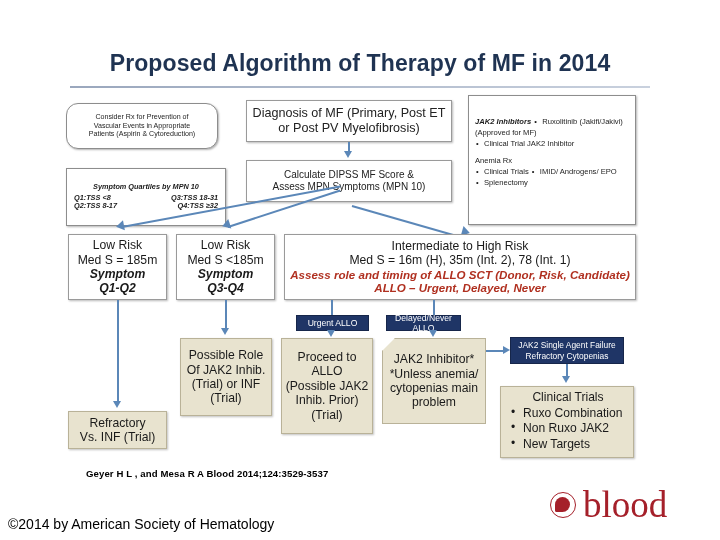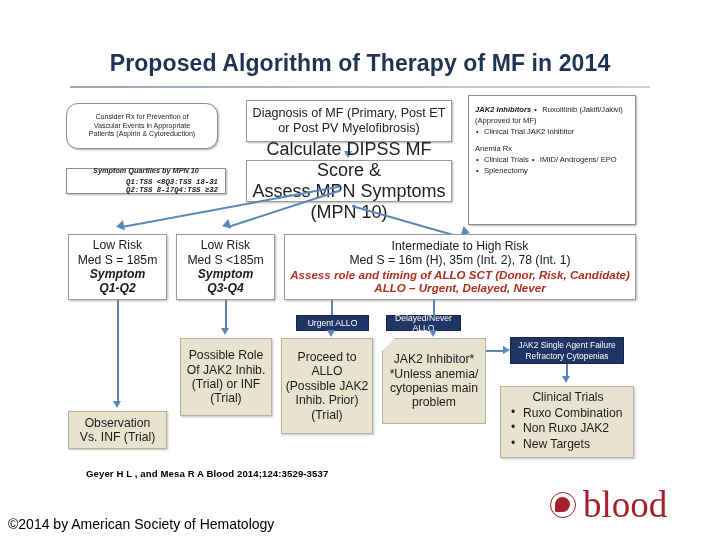--- a/index.html
+++ b/index.html
@@ -76,42 +76,42 @@
   .bold { font-weight: bold; }
   .red { color: #b03020; }
 
   
   #box-prevention {
     left: 66px; top: 103px; width: 152px; height: 46px;
     font-size: 7.1px; color: #232323; padding: 2px 4px; border-radius: 12px;
   }
   #box-prevention .ln { display:block; }
   #box-quartiles {
-    left: 66px; top: 168px; width: 160px; height: 26px;
+    left: 66px; top: 168px; width: 160px; height: 58px;
     font-size: 7.3px; font-style: italic; font-weight: bold;
     color: #1a1a1a; padding: 2px 3px;
   }
-  .q-row { display: flex; width: 100%; justify-content: flex-end; padding: 0 4px; box-sizing: border-box; font-family: Liberation Mono, monospace;}
+  .q-row { display: flex; width: 100%; justify-content: space-between; padding: 0 4px; box-sizing: border-box;}
   .q-head { margin-bottom: 2px; }
 
   
   #box-diagnosis {
     left: 246px; top: 100px; width: 206px; height: 42px;
     font-size: 12.6px; color: #222;
   }
   #box-dipss {
     left: 246px; top: 160px; width: 206px; height: 42px;
-    font-size: 18px; color: #222;
+    font-size: 10px; color: #222;
   }
 
   
   #panel-jak2 {
     left: 468px; top: 95px; width: 168px; height: 130px;
     display: block; text-align: left;
-    padding: 8px 6px; box-sizing: border-box;
+    padding: 20px 6px; box-sizing: border-box;
     font-size: 7.6px; line-height: 1.45; color: #1c1c1c;
   }
   #panel-jak2 .hd { font-weight: bold; font-style: italic; }
   #panel-jak2 .hd2 { font-weight: normal; font-style: normal; margin-top: 6px; display:block;}
   #panel-jak2 .li { padding-left: 9px; position: relative; }
   #panel-jak2 .li::before {
     content: "•"; position: absolute; left: 1px; top: -1px;
   }
   #panel-jak2 .plain { display: block; }
 
@@ -318,21 +318,21 @@
   </div>
 
   <div class="box box-tan" id="box-jak2-inhib">
     <span>JAK2 Inhibitor*</span>
     <span>*Unless anemia/</span>
     <span>cytopenias main</span>
     <span>problem</span>
   </div>
 
   <div class="box box-tan" id="box-observation">
-    <span>Observation</span>
+    <span>Refractory</span>
     <span>Vs. INF (Trial)</span>
   </div>
 
   <div class="conn hline" style="left:486px; top:350px; width:19px;"></div>
   <div class="arrowright" style="left:503px; top:346px;"></div>
 
   <div class="box box-navy" id="box-failure">
     <span>JAK2 Single Agent Failure</span>
     <span>Refractory Cytopenias</span>
   </div>

